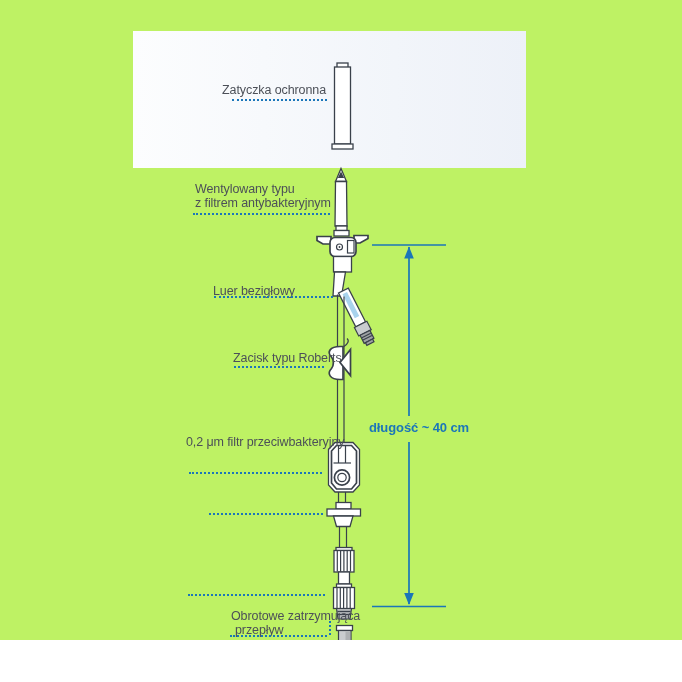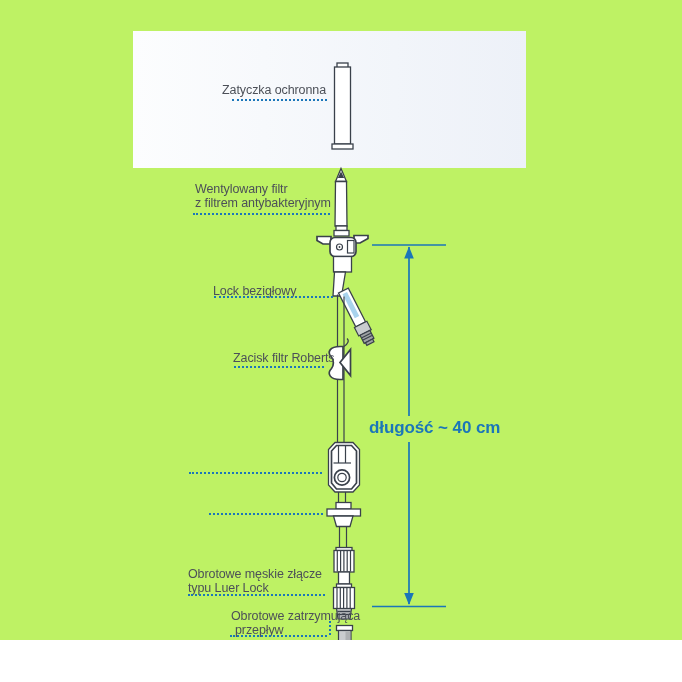--- a/index.html
+++ b/index.html
@@ -18,21 +18,21 @@
   .band{
     position:absolute;left:133px;top:31px;width:393px;height:137px;
     background:linear-gradient(to right,var(--band-from),var(--band-to));
   }
   .art{position:absolute;left:0;top:0;}
   .label{
     position:absolute;font-size:12.5px;line-height:13.5px;color:var(--label-text);
     letter-spacing:-0.1px;white-space:nowrap;
   }
   .label.blue{
-    color:var(--accent-blue);font-weight:600;font-size:17px;text-align:center;
+    color:var(--accent-blue);font-weight:600;font-size:13px;text-align:center;
   }
   .dots{
     position:absolute;height:0;border-bottom:2px dotted var(--accent-blue);
   }
   .vdots{
     position:absolute;width:0;border-left:2px dotted var(--accent-blue);
   }
   .ink-shape{fill:#fff;stroke:var(--ink);stroke-width:1.3;}
   .ink-bold{fill:#fff;stroke:var(--ink);stroke-width:1.7;}
   .ink-line{stroke:var(--ink);stroke-width:1.2;fill:none;}
@@ -152,45 +152,42 @@
       <polygon class="blue-fill" points="409,605 404.2,593 413.8,593"></polygon>
     </g>
   </svg>
 
   <div class="label" style="right:356px;top:84px;text-align:right">
     <div>Zatyczka ochronna</div>
   </div>
   <div class="dots" style="left:232px;top:99px;width:95px"></div>
 
   <div class="label" style="left:195px;top:183px">
-    <div>Wentylowany filtr</div>
+    <div>Wentylowany typu</div>
     <div>z filtrem antybakteryjnym</div>
   </div>
   <div class="dots" style="left:193px;top:213px;width:137px"></div>
 
   <div class="label" style="left:213px;top:285px">
-    <div>Lock bezigłowy</div>
+    <div>Luer bezigłowy</div>
   </div>
   <div class="dots" style="left:214px;top:296px;width:119px"></div>
 
   <div class="label" style="left:233px;top:352px">
-    <div>Zacisk filtr Roberts</div>
+    <div>Zacisk typu Roberts</div>
   </div>
   <div class="dots" style="left:234px;top:366px;width:90px"></div>
 
   <div class="label" style="left:186px;top:436px">
+    <div>0,2 μm filtr przeciwbakteryjny</div>
   </div>
   <div class="dots" style="left:189px;top:472px;width:133px"></div>
 
   <div class="dots" style="left:209px;top:513px;width:114px"></div>
 
-  <div class="label" style="left:188px;top:568px">
-    <div>Obrotowe męskie złącze</div>
-    <div>typu Luer Lock</div>
-  </div>
   <div class="dots" style="left:188px;top:594px;width:137px"></div>
 
   <div class="label" style="left:231px;top:610px">
     <div>Obrotowe zatrzymująca</div>
     <div style="padding-left:4px">przepływ</div>
   </div>
   <div class="dots" style="left:230px;top:635px;width:97px"></div>
   <div class="vdots" style="left:329px;top:621px;height:14px"></div>
 
   <div class="label blue" style="left:369px;top:421px;width:80px">długość ~ 40 cm</div>

